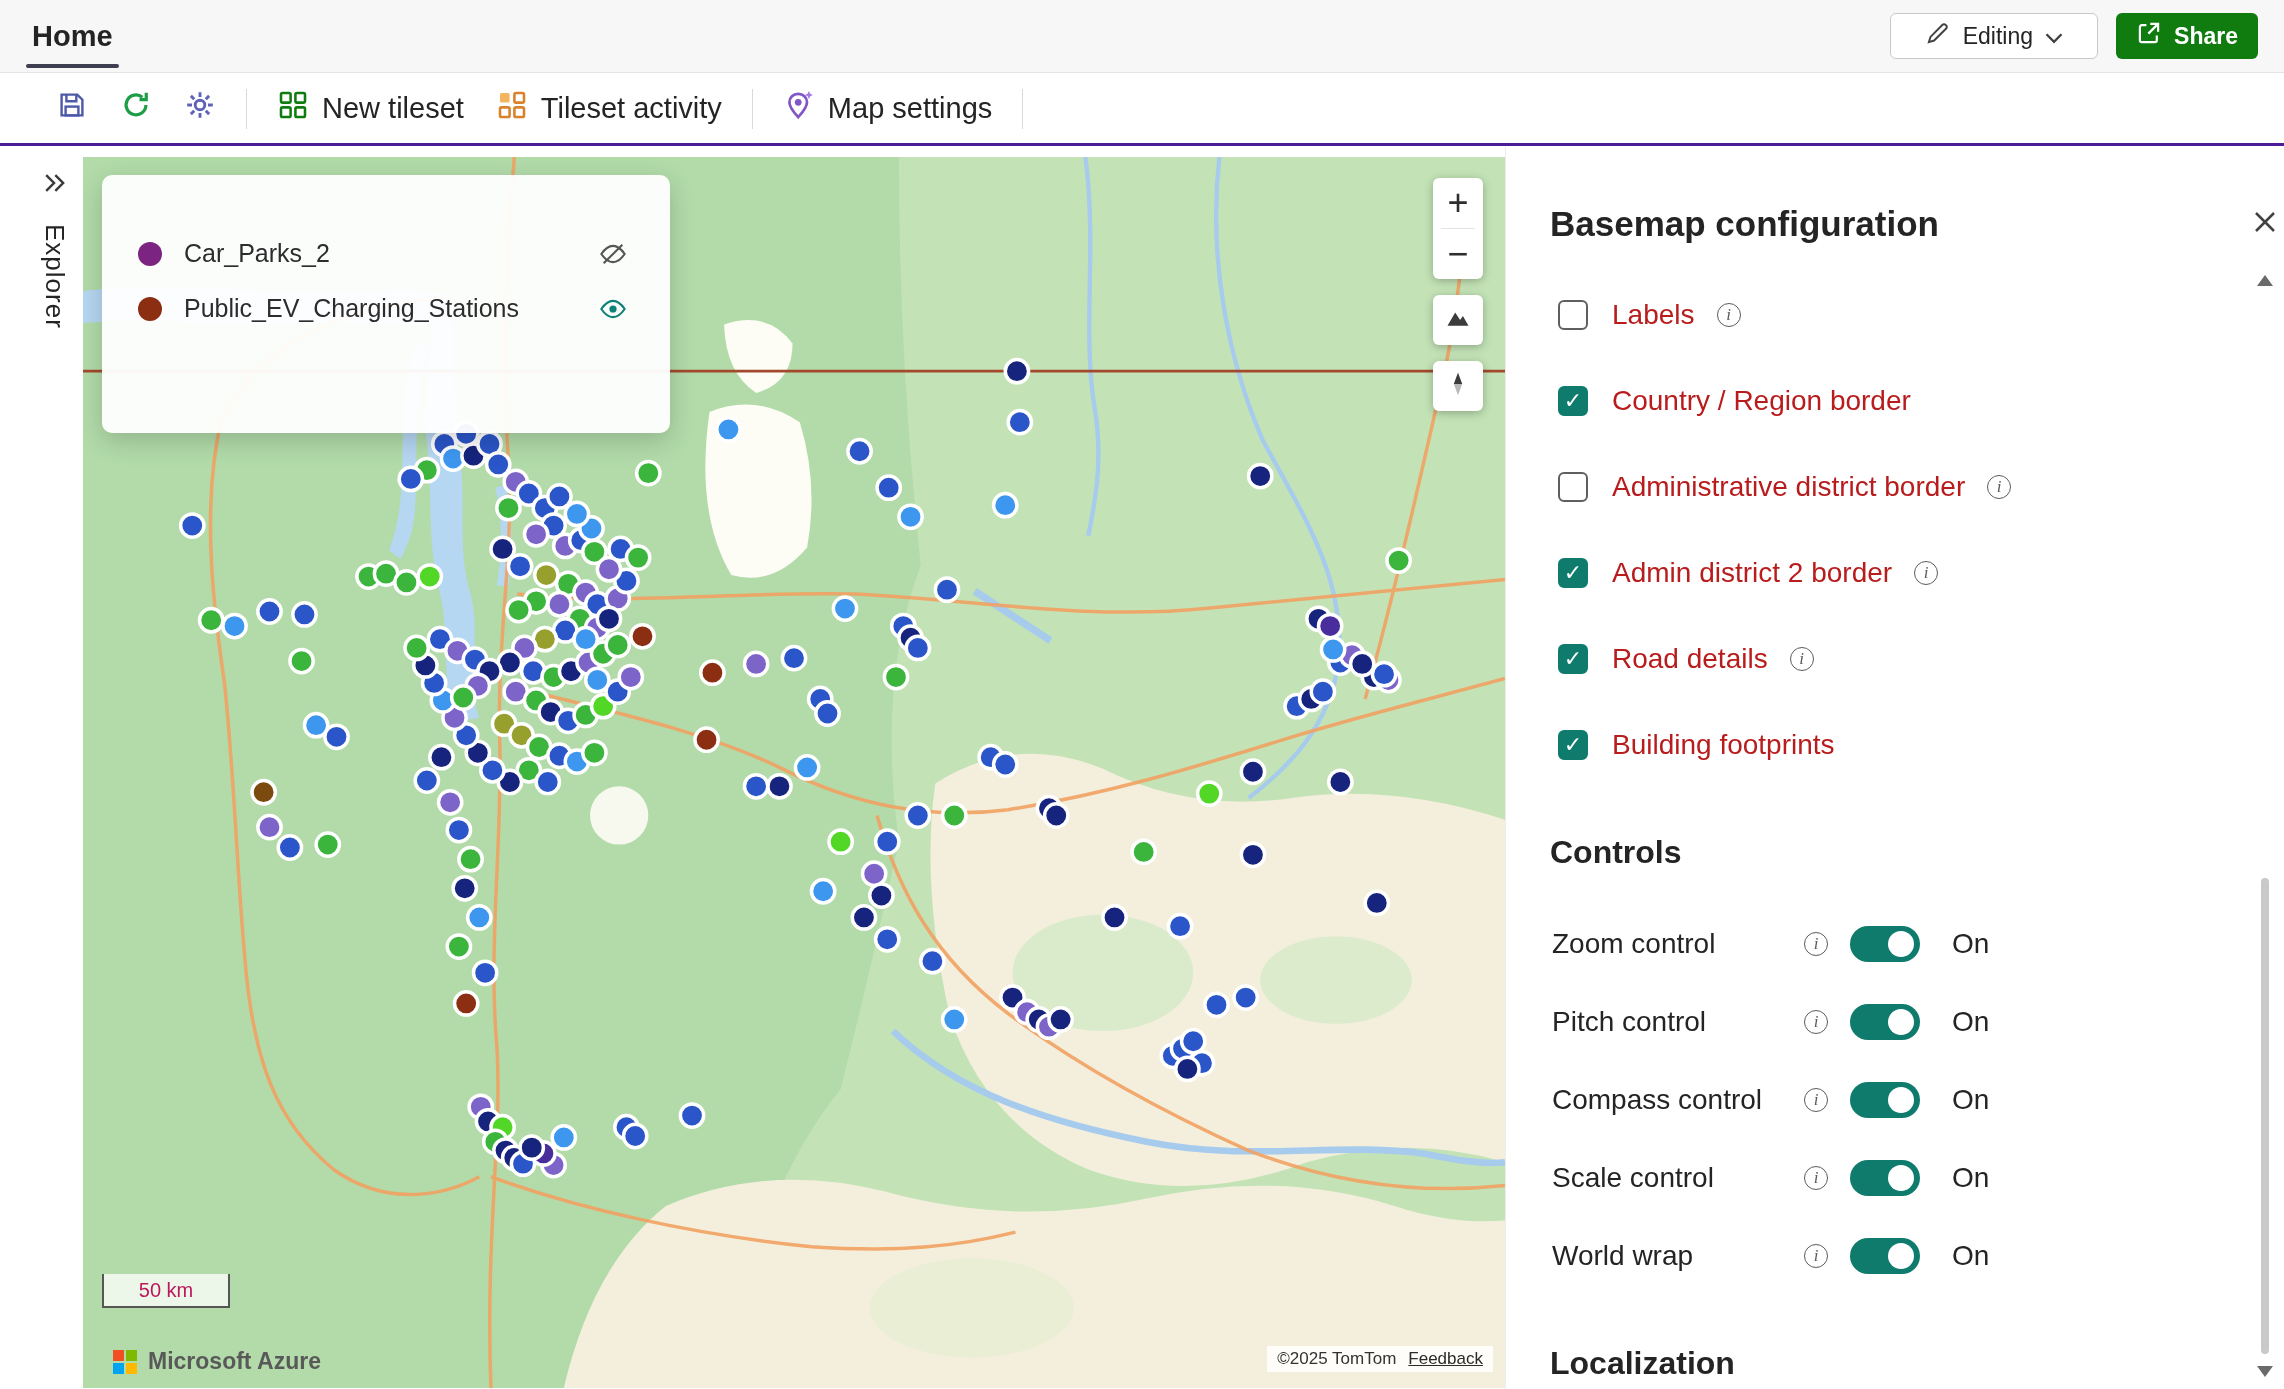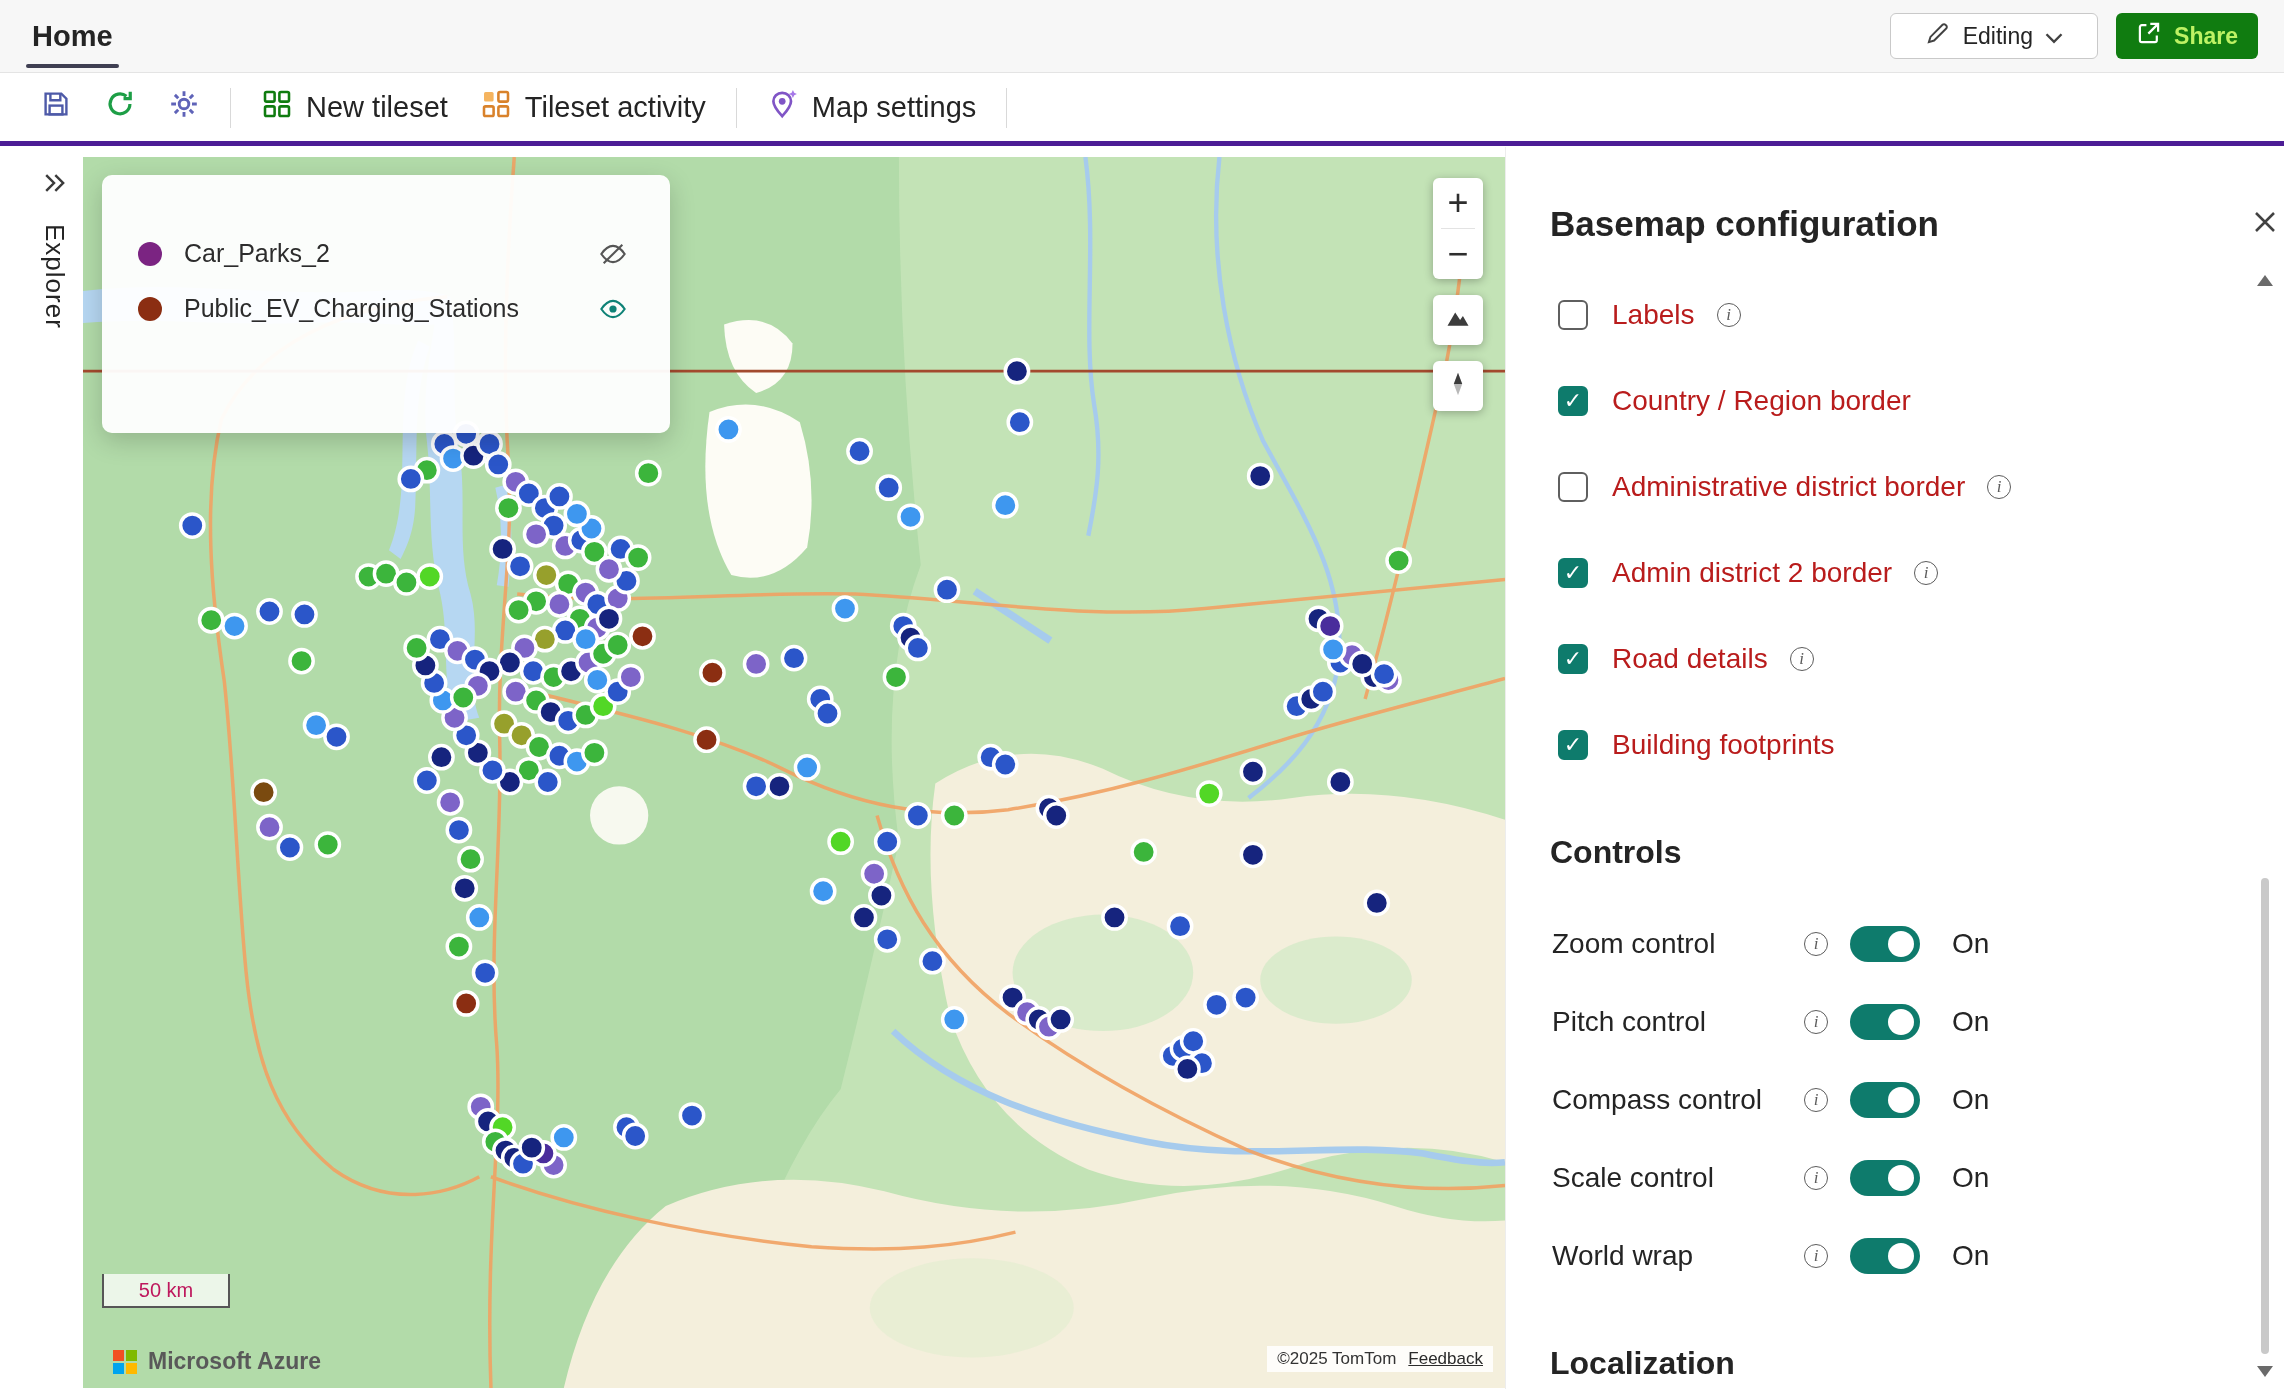--- a/index.html
+++ b/index.html
@@ -13,26 +13,26 @@
   .tab{position:relative;height:100%;display:flex;align-items:center;
        font-size:29px;font-weight:700;padding:0 6px;}
   .tab::after{content:"";position:absolute;left:0;right:0;bottom:4px;height:4px;
               background:#3f3f52;border-radius:2px;}
   .header-actions{margin-left:auto;display:flex;align-items:center;gap:18px;}
   .btn-editing{display:flex;align-items:center;gap:12px;height:46px;padding:0 34px;
                background:#fff;border:1px solid #c9c9c9;border-radius:6px;
                font-size:23px;color:#242424;font-family:inherit;}
   .btn-share{display:flex;align-items:center;gap:12px;height:46px;padding:0 20px;
              background:var(--share,#107c10);border:none;border-radius:6px;
-             font-size:23px;color:#bef264;font-weight:600;font-family:inherit;}
+             font-size:23px;color:#ffffff;font-weight:600;font-family:inherit;}
 
   
   .toolbar{position:absolute;top:74px;left:0;right:0;height:72px;background:#fff;
-           border-bottom:5px solid #4c1d95;display:flex;align-items:center;
-           padding-left:28px;box-sizing:border-box;gap:8px;}
+           border-bottom:3px solid #4c1d95;display:flex;align-items:center;
+           padding-left:44px;box-sizing:border-box;gap:8px;}
   .tool-btn{display:flex;align-items:center;gap:13px;padding:8px 12px;background:none;
             border:none;font-size:29px;color:#242424;font-family:inherit;cursor:pointer;}
   .sep{width:1px;height:40px;background:#d9d9d9;margin:0 10px;}
 
   
   .explorer-rail{position:absolute;left:25px;top:158px;width:58px;height:420px;
                  display:flex;flex-direction:column;align-items:center;gap:26px;padding-top:14px;}
   .explorer-label{writing-mode:vertical-rl;font-size:26px;color:#242424;letter-spacing:1px;}
 
   

